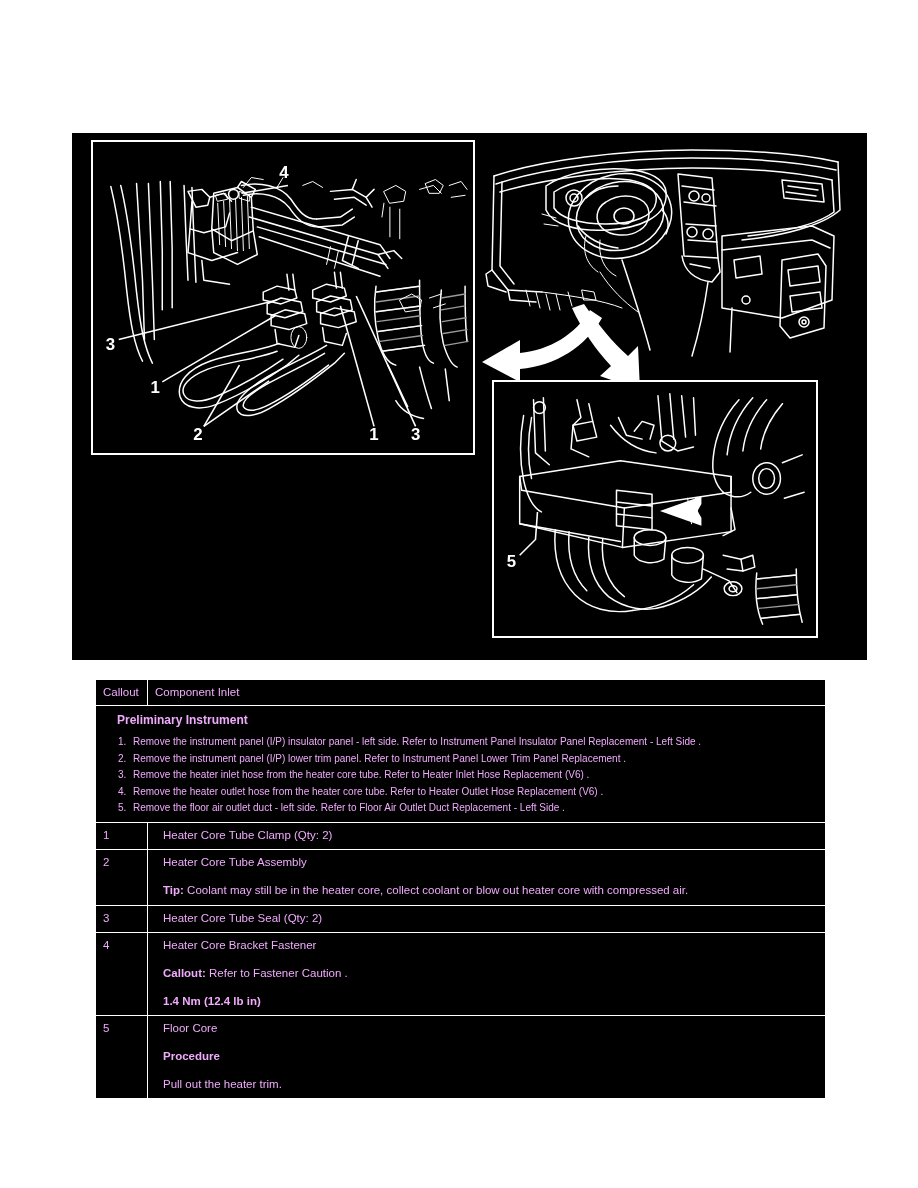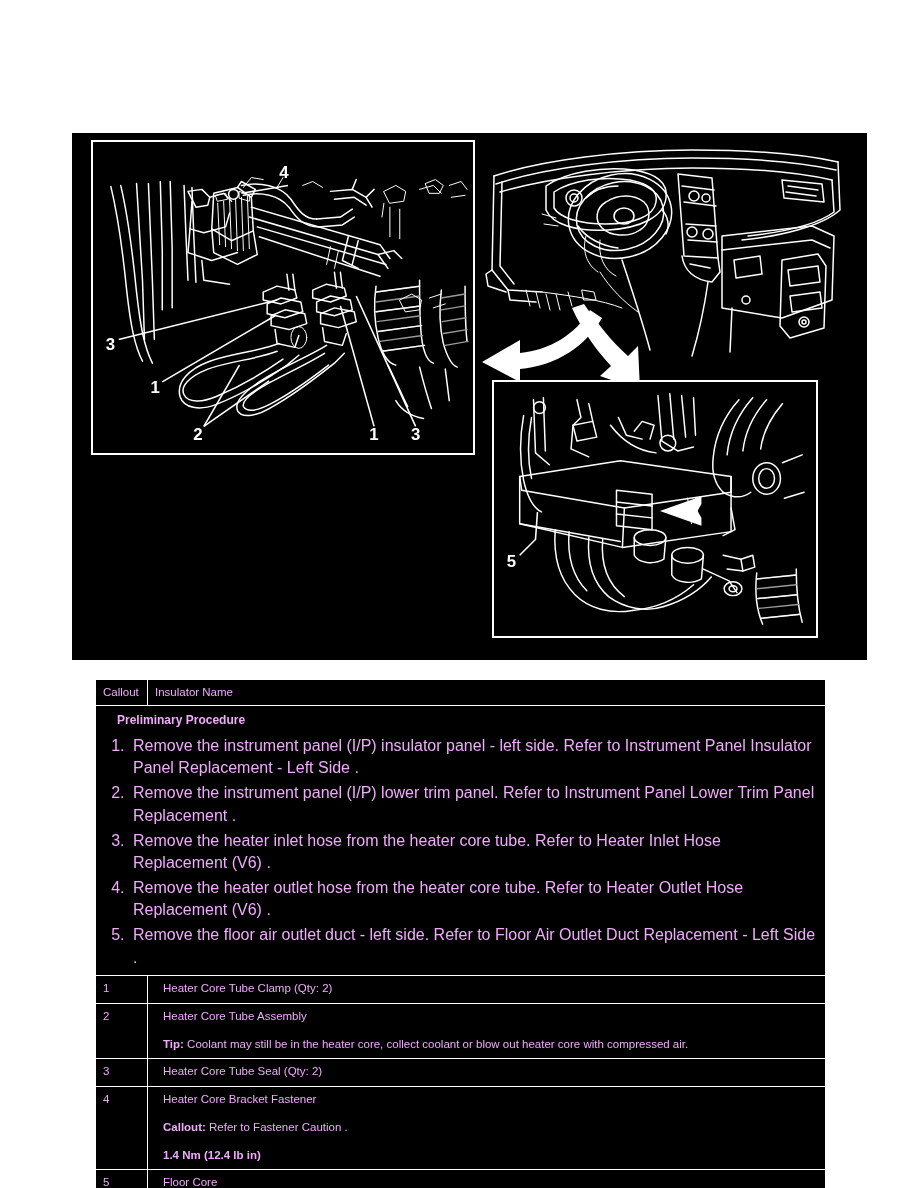--- a/index.html
+++ b/index.html
@@ -103,21 +103,21 @@
     padding-top: 2px;
     padding-bottom: 6px;
   }
   ol.prelim-list {
     margin: 0 0 2px 0;
     padding-left: 26px;
   }
   ol.prelim-list li {
     padding-left: 4px;
     margin-bottom: 2.5px;
-    font-size: 16px;
+    font-size: 10px;
     line-height: 1.4;
   }
   .cell-para { margin: 0 0 11px 8px; }
   .cell-para:last-child { margin-bottom: 2px; }
   .bold { font-weight: 700; }
 </style>
 </head>
 <body>
 
 <div id="illustration-block">
@@ -518,28 +518,28 @@
 
 <div id="component-table">
   <table>
     <colgroup>
       <col class="col-callout">
       <col>
     </colgroup>
     <thead>
       <tr>
         <th>Callout</th>
-        <th>Insulator Name</th>
+        <th>Component Inlet</th>
       </tr>
     </thead>
     <tbody>
 
       <tr>
         <td colspan="2">
-          <div class="prelim-head">Preliminary Procedure</div>
+          <div class="prelim-head">Preliminary Instrument</div>
           <ol class="prelim-list">
             <li>Remove the instrument panel (I/P) insulator panel - left side. Refer to Instrument Panel Insulator Panel Replacement - Left Side .</li>
             <li>Remove the instrument panel (I/P) lower trim panel. Refer to Instrument Panel Lower Trim Panel Replacement .</li>
             <li>Remove the heater inlet hose from the heater core tube. Refer to Heater Inlet Hose Replacement (V6) .</li>
             <li>Remove the heater outlet hose from the heater core tube. Refer to Heater Outlet Hose Replacement (V6) .</li>
             <li>Remove the floor air outlet duct - left side. Refer to Floor Air Outlet Duct Replacement - Left Side .</li>
           </ol>
         </td>
       </tr>
 

